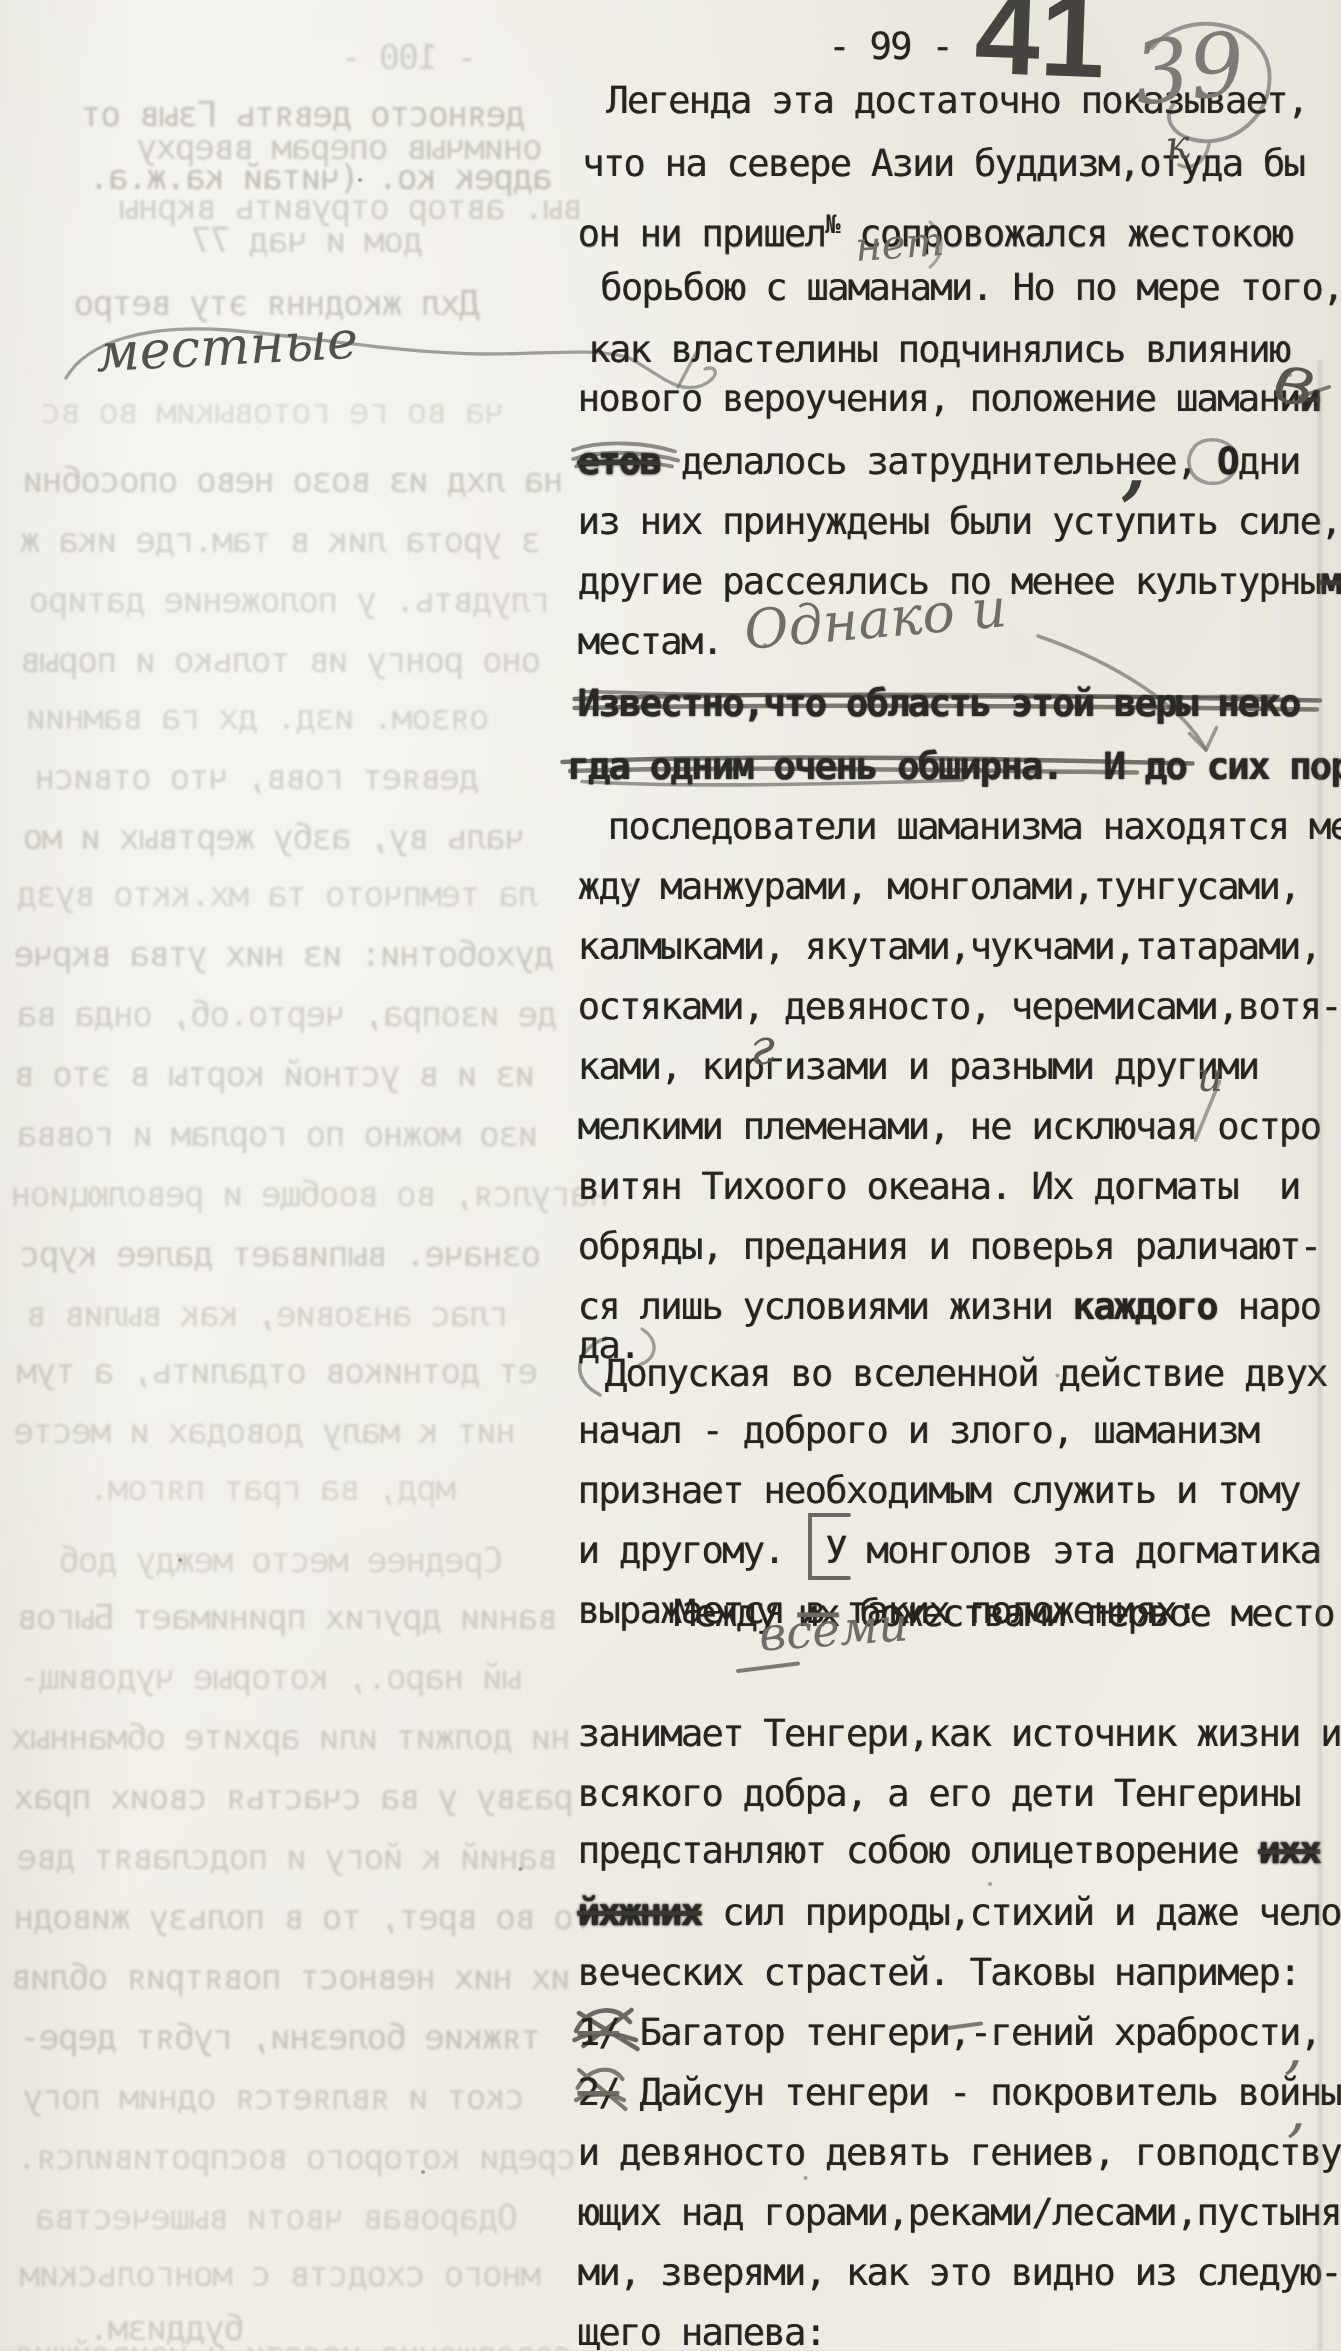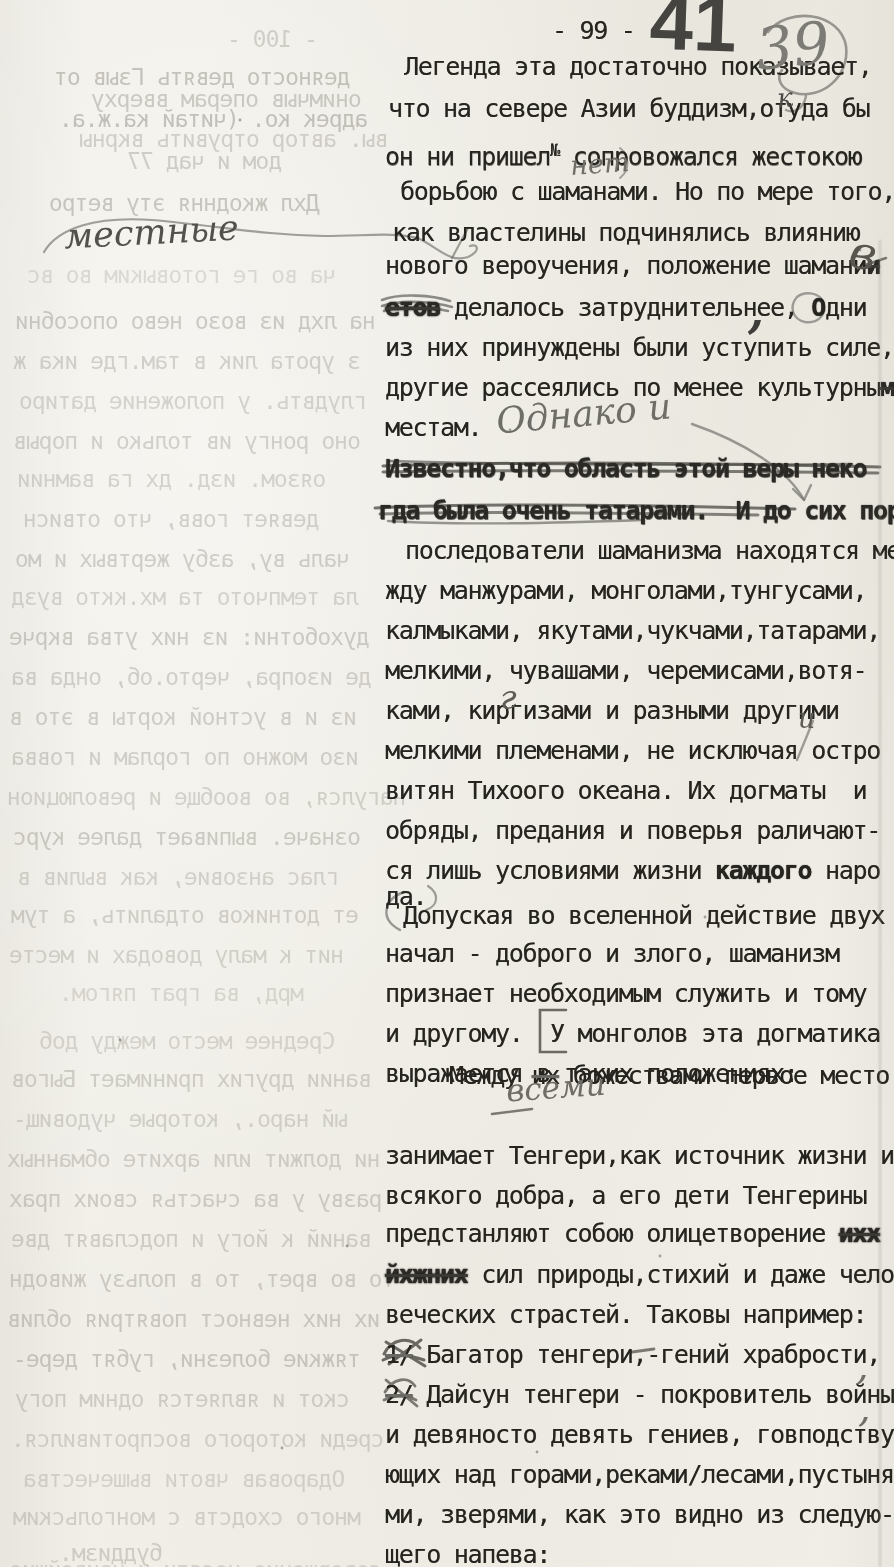--- a/index.html
+++ b/index.html
@@ -144,25 +144,25 @@
       <div class="typed-line" style="left: 388px; top: 94px;"><span>что на севере Азии буддизм,отуда бы</span></div>
       <div class="typed-line" style="left: 385px; top: 135px;"><span>он ни пришел</span><span class="sup">№</span><span> сопровожался жестокою</span></div>
       <div class="typed-line" style="left: 400px; top: 177px;"><span>борьбою с шаманами. Но по мере того,</span></div>
       <div class="typed-line" style="left: 392px; top: 218px;"><span>как властелины подчинялись влиянию</span></div>
       <div class="typed-line" style="left: 385px; top: 251px;"><span>нового вероучения, положение шамани</span><span class="xout">и</span></div>
       <div class="typed-line" style="left: 385px; top: 293px;"><span class="xout heavy">етов</span><span> делалось затруднительнее, </span><span class="dark">О</span><span>дни</span></div>
       <div class="typed-line" style="left: 385px; top: 333px;"><span>из них принуждены были уступить силе,</span></div>
       <div class="typed-line" style="left: 385px; top: 373px;"><span>другие рассеялись по менее культурны</span><span class="xout">м</span></div>
       <div class="typed-line" style="left: 385px; top: 413px;"><span>местам.</span></div>
       <div class="typed-line smudge" style="left: 385px; top: 454px;"><span>Известно,что область этой веры неко</span></div>
-      <div class="typed-line smudge" style="left: 378px; top: 496px;"><span>гда была очень татарами.  И</span><span> до сих пор</span></div>
+      <div class="typed-line smudge" style="left: 378px; top: 496px;"><span>гда одним очень обширна.  И</span><span> до сих пор</span></div>
       <div class="typed-line" style="left: 405px; top: 536px;"><span>последователи шаманизма находятся ме</span></div>
       <div class="typed-line" style="left: 385px; top: 576px;"><span>жду манжурами, монголами,тунгусами,</span></div>
       <div class="typed-line" style="left: 385px; top: 616px;"><span>калмыками, якутами,чукчами,татарами,</span></div>
-      <div class="typed-line" style="left: 385px; top: 656px;"><span>мелкими, чувашами, черемисами,вотя-</span></div>
+      <div class="typed-line" style="left: 385px; top: 656px;"><span>остяками, девяносто, черемисами,вотя-</span></div>
       <div class="typed-line" style="left: 385px; top: 696px;"><span>ками, киргизами и разными другими</span></div>
       <div class="typed-line" style="left: 385px; top: 736px;"><span>мелкими племенами, не исключая остро</span></div>
       <div class="typed-line" style="left: 385px; top: 776px;"><span>витян Тихоого океана. Их догматы  и</span></div>
       <div class="typed-line" style="left: 385px; top: 816px;"><span>обряды, предания и поверья раличают-</span></div>
       <div class="typed-line" style="left: 385px; top: 856px;"><span>ся лишь условиями жизни </span><span class="dark">каждого</span><span> наро</span></div>
       <div class="typed-line" style="left: 385px; top: 882px;"><span>да.</span></div>
       <div class="typed-line" style="left: 403px; top: 901px;"><span>Допуская во вселенной действие двух</span></div>
       <div class="typed-line" style="left: 385px; top: 939px;"><span>начал - доброго и злого, шаманизм</span></div>
       <div class="typed-line" style="left: 385px; top: 979px;"><span>признает необходимым служить и тому</span></div>
       <div class="typed-line" style="left: 385px; top: 1019px;"><span>и другому.  У монголов эта догматика</span></div>

